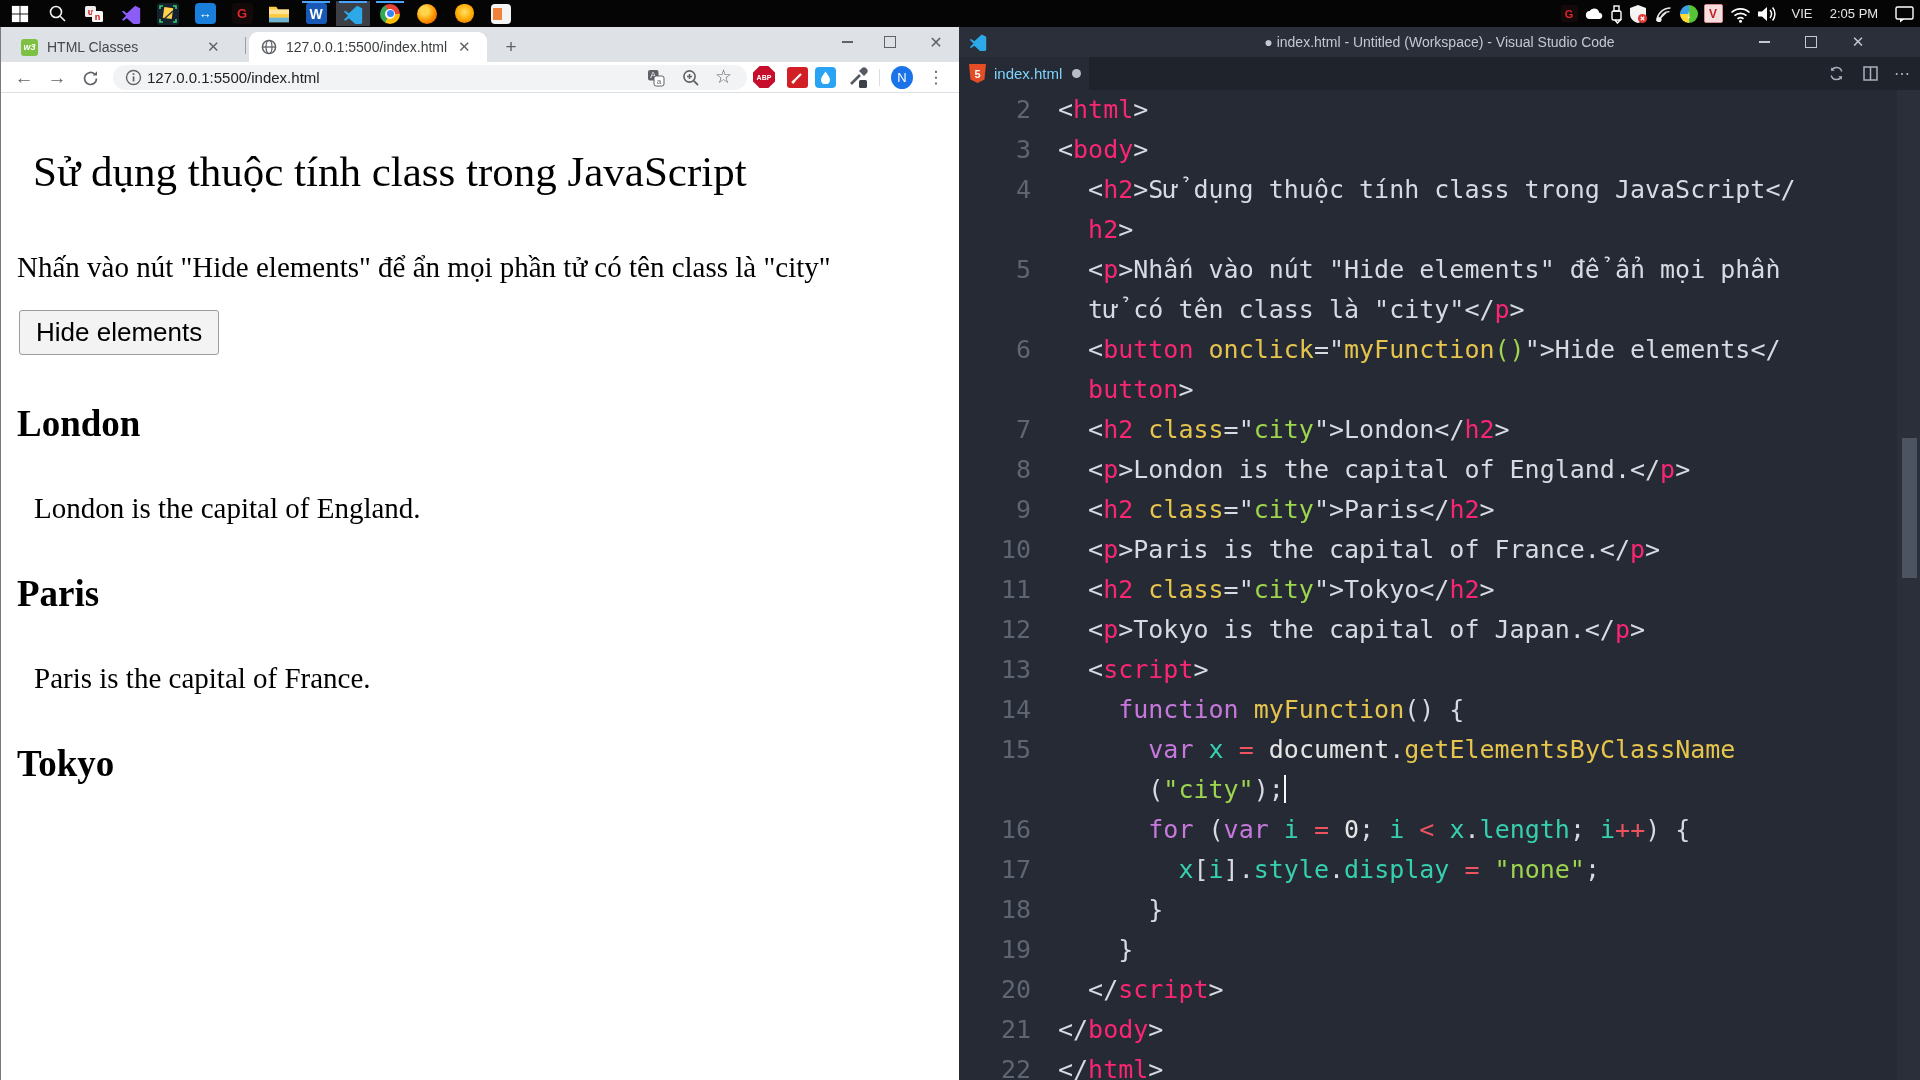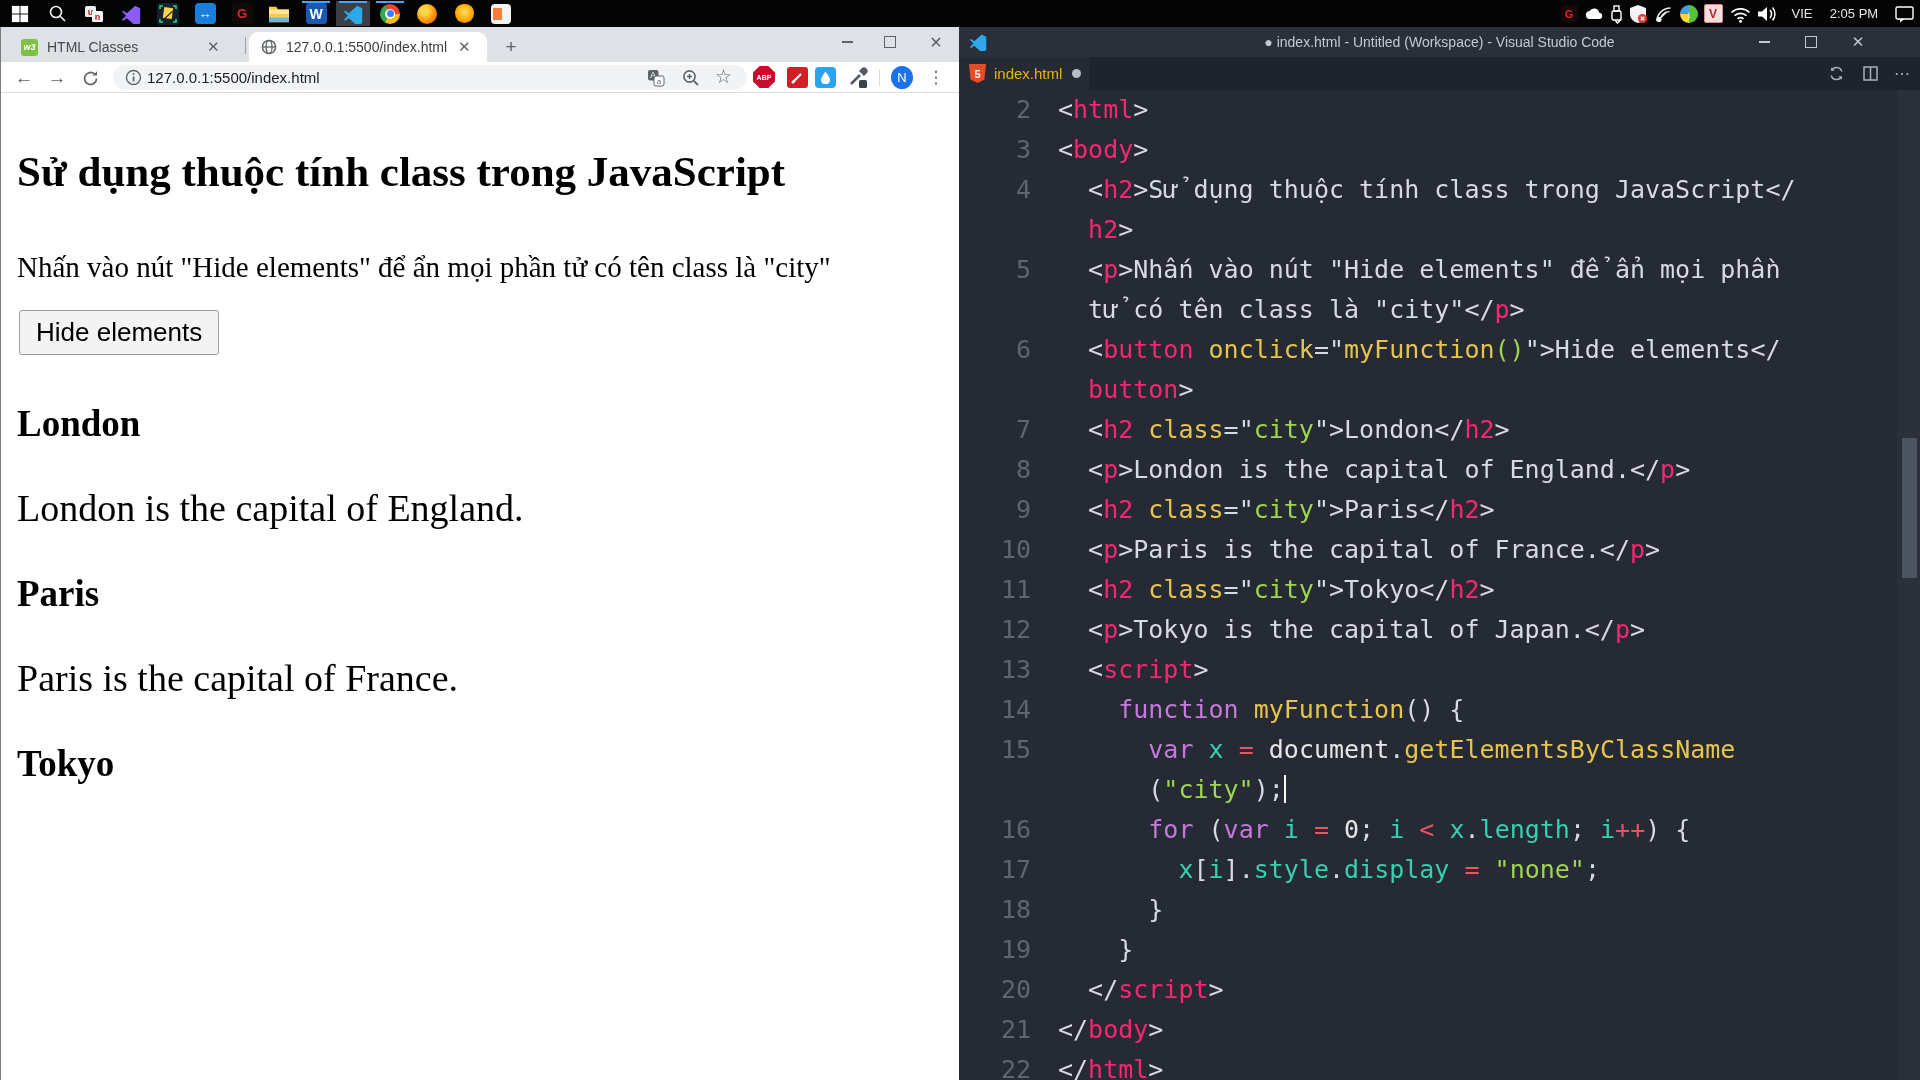--- a/index.html
+++ b/index.html
@@ -22,34 +22,34 @@
   .winbtn{position:absolute;top:0px;width:40px;height:30px;display:flex;align-items:center;justify-content:center;color:#5f6368;}
   #toolbar{position:absolute;left:0;top:35px;width:100%;height:30px;background:#fff;border-bottom:1px solid #dcdfe3;}
   .navic{position:absolute;top:3px;width:26px;height:26px;display:flex;align-items:center;justify-content:center;color:#5f6368;font-size:19px;}
   #omnibox{position:absolute;left:112px;top:3px;width:634px;height:25px;background:#f1f3f4;border-radius:13px;display:flex;align-items:center;}
   #urltext{position:absolute;left:34px;top:4px;font-size:15px;color:#202124;white-space:nowrap;}
   .pillic{position:absolute;top:4px;width:18px;height:18px;}
   .extic{position:absolute;top:4px;width:22px;height:22px;display:flex;align-items:center;justify-content:center;}
   
   #page{position:absolute;left:0;top:66px;width:100%;height:987px;background:#fff;overflow:hidden;
         font-family:"Liberation Serif",serif;color:#000;padding-left:16px;box-sizing:border-box;}
-  #page h1{font-size:43px;line-height:49px;margin:54px 0 0 0;font-weight:bold;}
+  #page h1{font-size:43px;line-height:49px;margin:54px 0 0 16px;font-weight:normal;}
   #page p.intro{font-size:29px;line-height:34px;margin:54px 0 0 0;}
   #page button{display:block;margin:26px 0 0 2px;font-family:"Liberation Sans",sans-serif;font-size:26px;
         background:#f3f3f3;border:1px solid #9d9d9d;border-radius:3px;padding:6px 16px;color:#000;}
   #page h2{font-size:37px;line-height:42px;margin:48px 0 0 0;font-weight:bold;}
-  #page p.city{font-size:38px;line-height:34px;margin:46px 0 0 0;}
+  #page p.city{font-size:29px;line-height:34px;margin:46px 0 0 17px;}
   
   #vscode{position:absolute;left:959px;top:27px;width:961px;height:1053px;background:#262a34;}
   #vstitle{position:absolute;left:0;top:0;width:100%;height:30px;background:#2a2f3a;}
   #vstitletext{position:absolute;left:0;top:0;width:100%;height:36px;text-align:center;line-height:30px;
         font-size:14px;color:#c3c9d4;}
   #vstabbar{position:absolute;left:0;top:30px;width:100%;height:33px;background:#1f232c;}
   #vstab{position:absolute;left:0;top:0;width:130px;height:33px;background:#262a34;display:flex;align-items:center;}
-  #vstabname{font-size:15px;color:#eab308;margin-left:8px;}
+  #vstabname{font-size:15px;color:#7dd3fc;margin-left:8px;}
   .vsbarbtn{position:absolute;top:0;height:33px;width:30px;display:flex;align-items:center;justify-content:center;color:#a9b1bf;}
   .vswinbtn{position:absolute;top:0;width:44px;height:30px;display:flex;align-items:center;justify-content:center;color:#c3c9d4;}
   #codearea{position:absolute;left:0;top:63px;width:100%;height:990px;overflow:hidden;
         font-family:"DejaVu Sans Mono",monospace;font-size:25px;}
   .crow{height:40px;line-height:40px;white-space:pre;display:flex;}
   .ln{width:72px;text-align:right;padding-right:0px;color:#5e6673;flex:none;}
   .ctext{padding-left:27px;}
   .tok-w{color:#d6dae2;}.tok-t{color:#f92672;}.tok-y{color:#e6c54c;}.tok-g{color:#9ed54e;}
   .tok-k{color:#c678dd;}.tok-v{color:#36d0b0;}.tok-o{color:#e5e5e5;}.tok-r{color:#ef5360;}
   .cursor{display:inline-block;width:2px;height:28px;background:#f8f8f8;vertical-align:-5px;}

